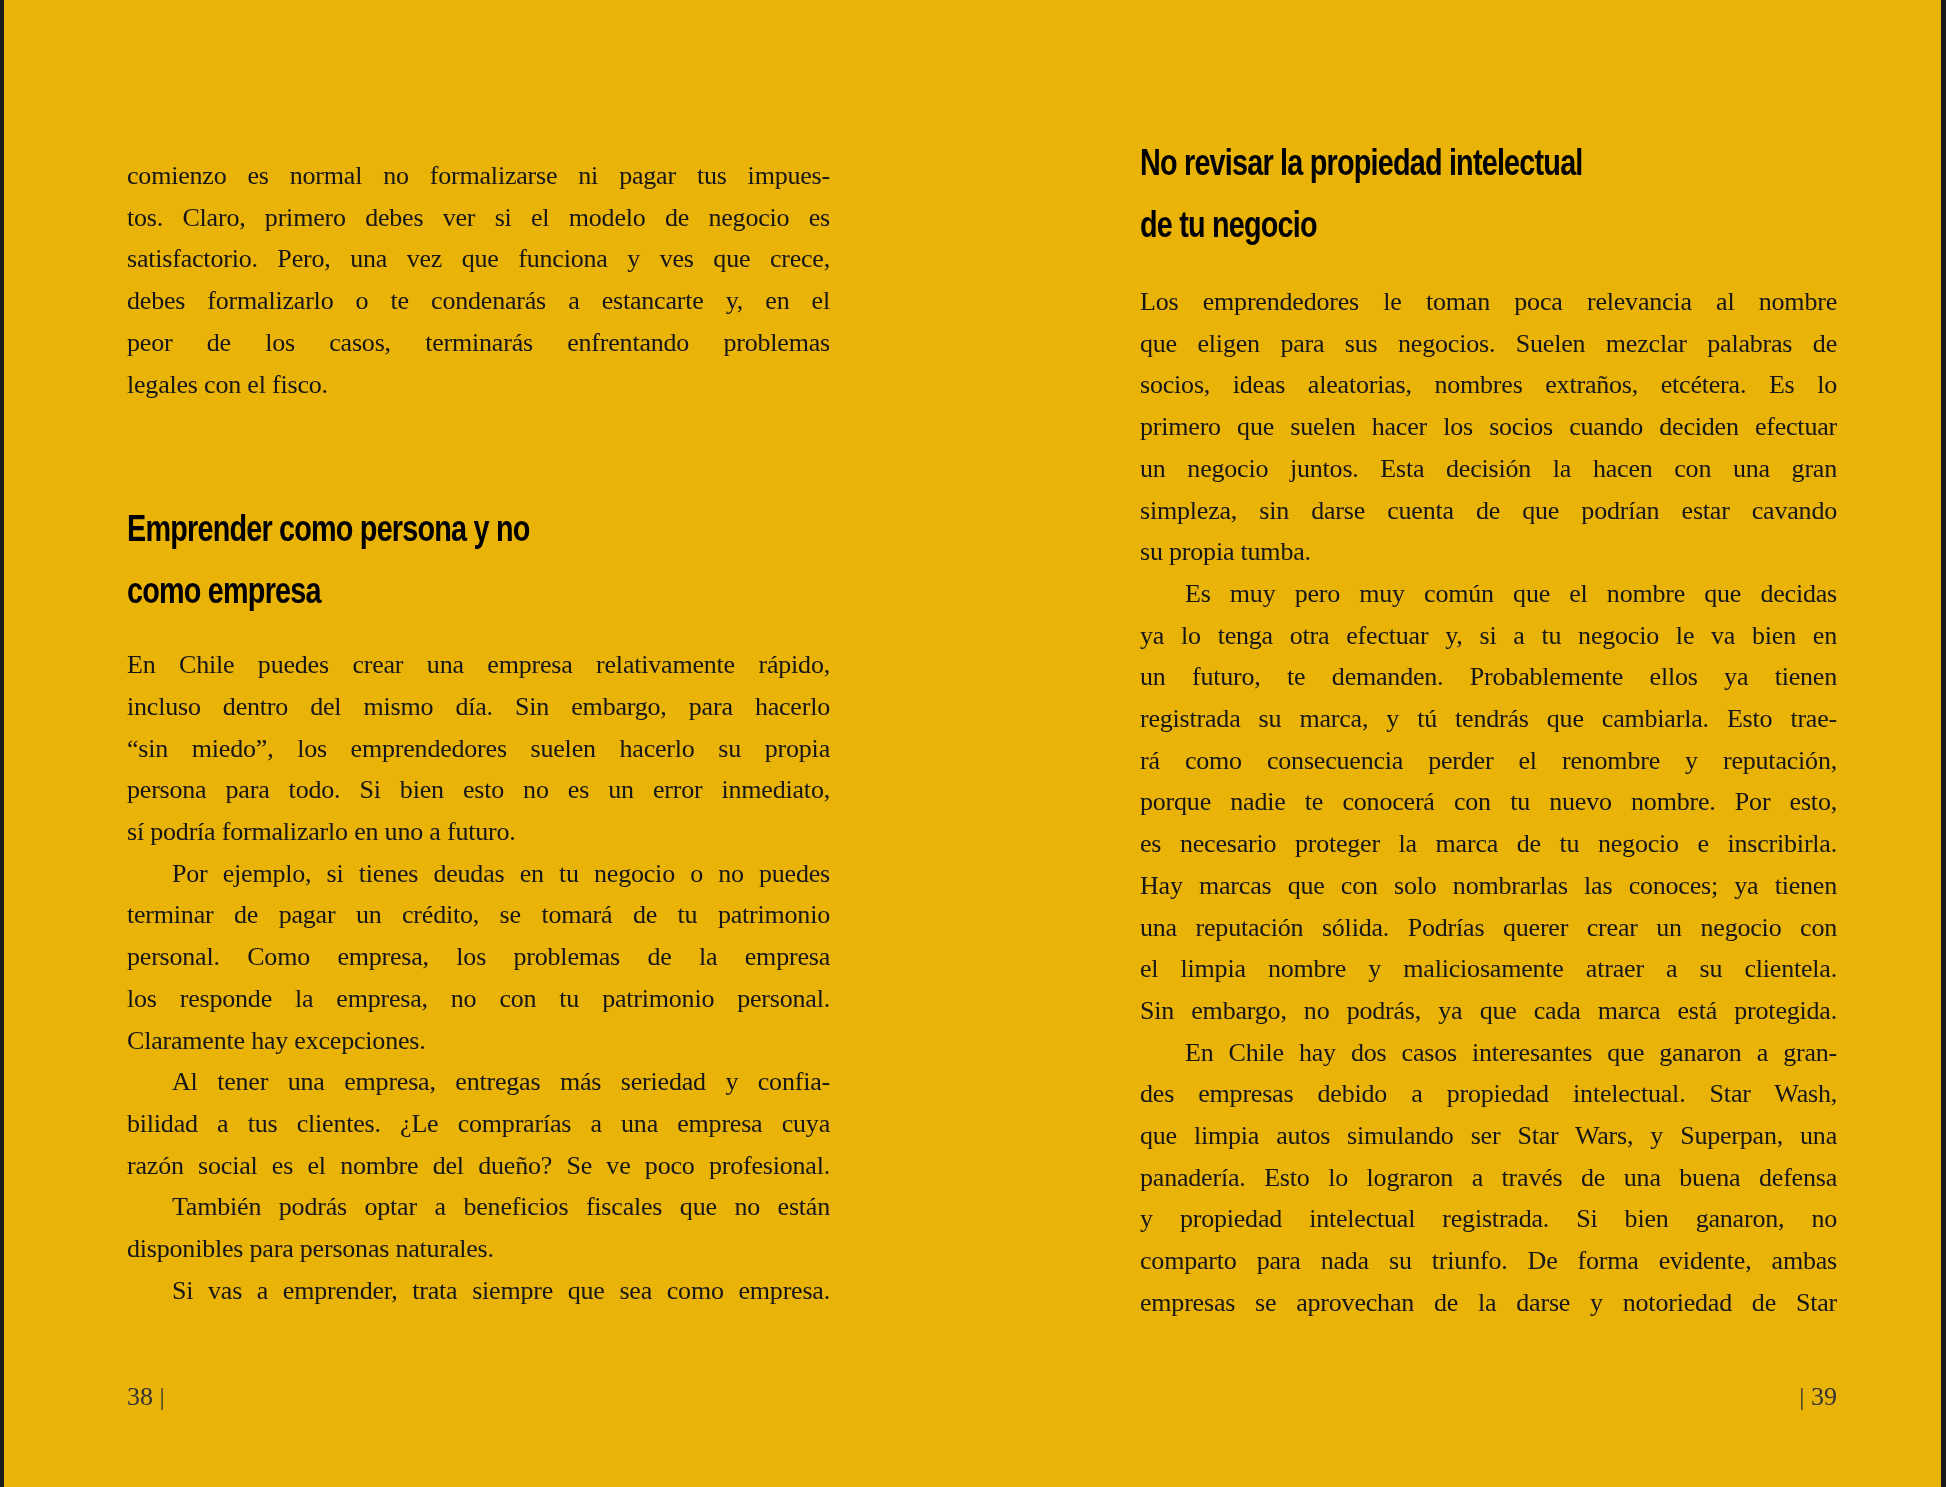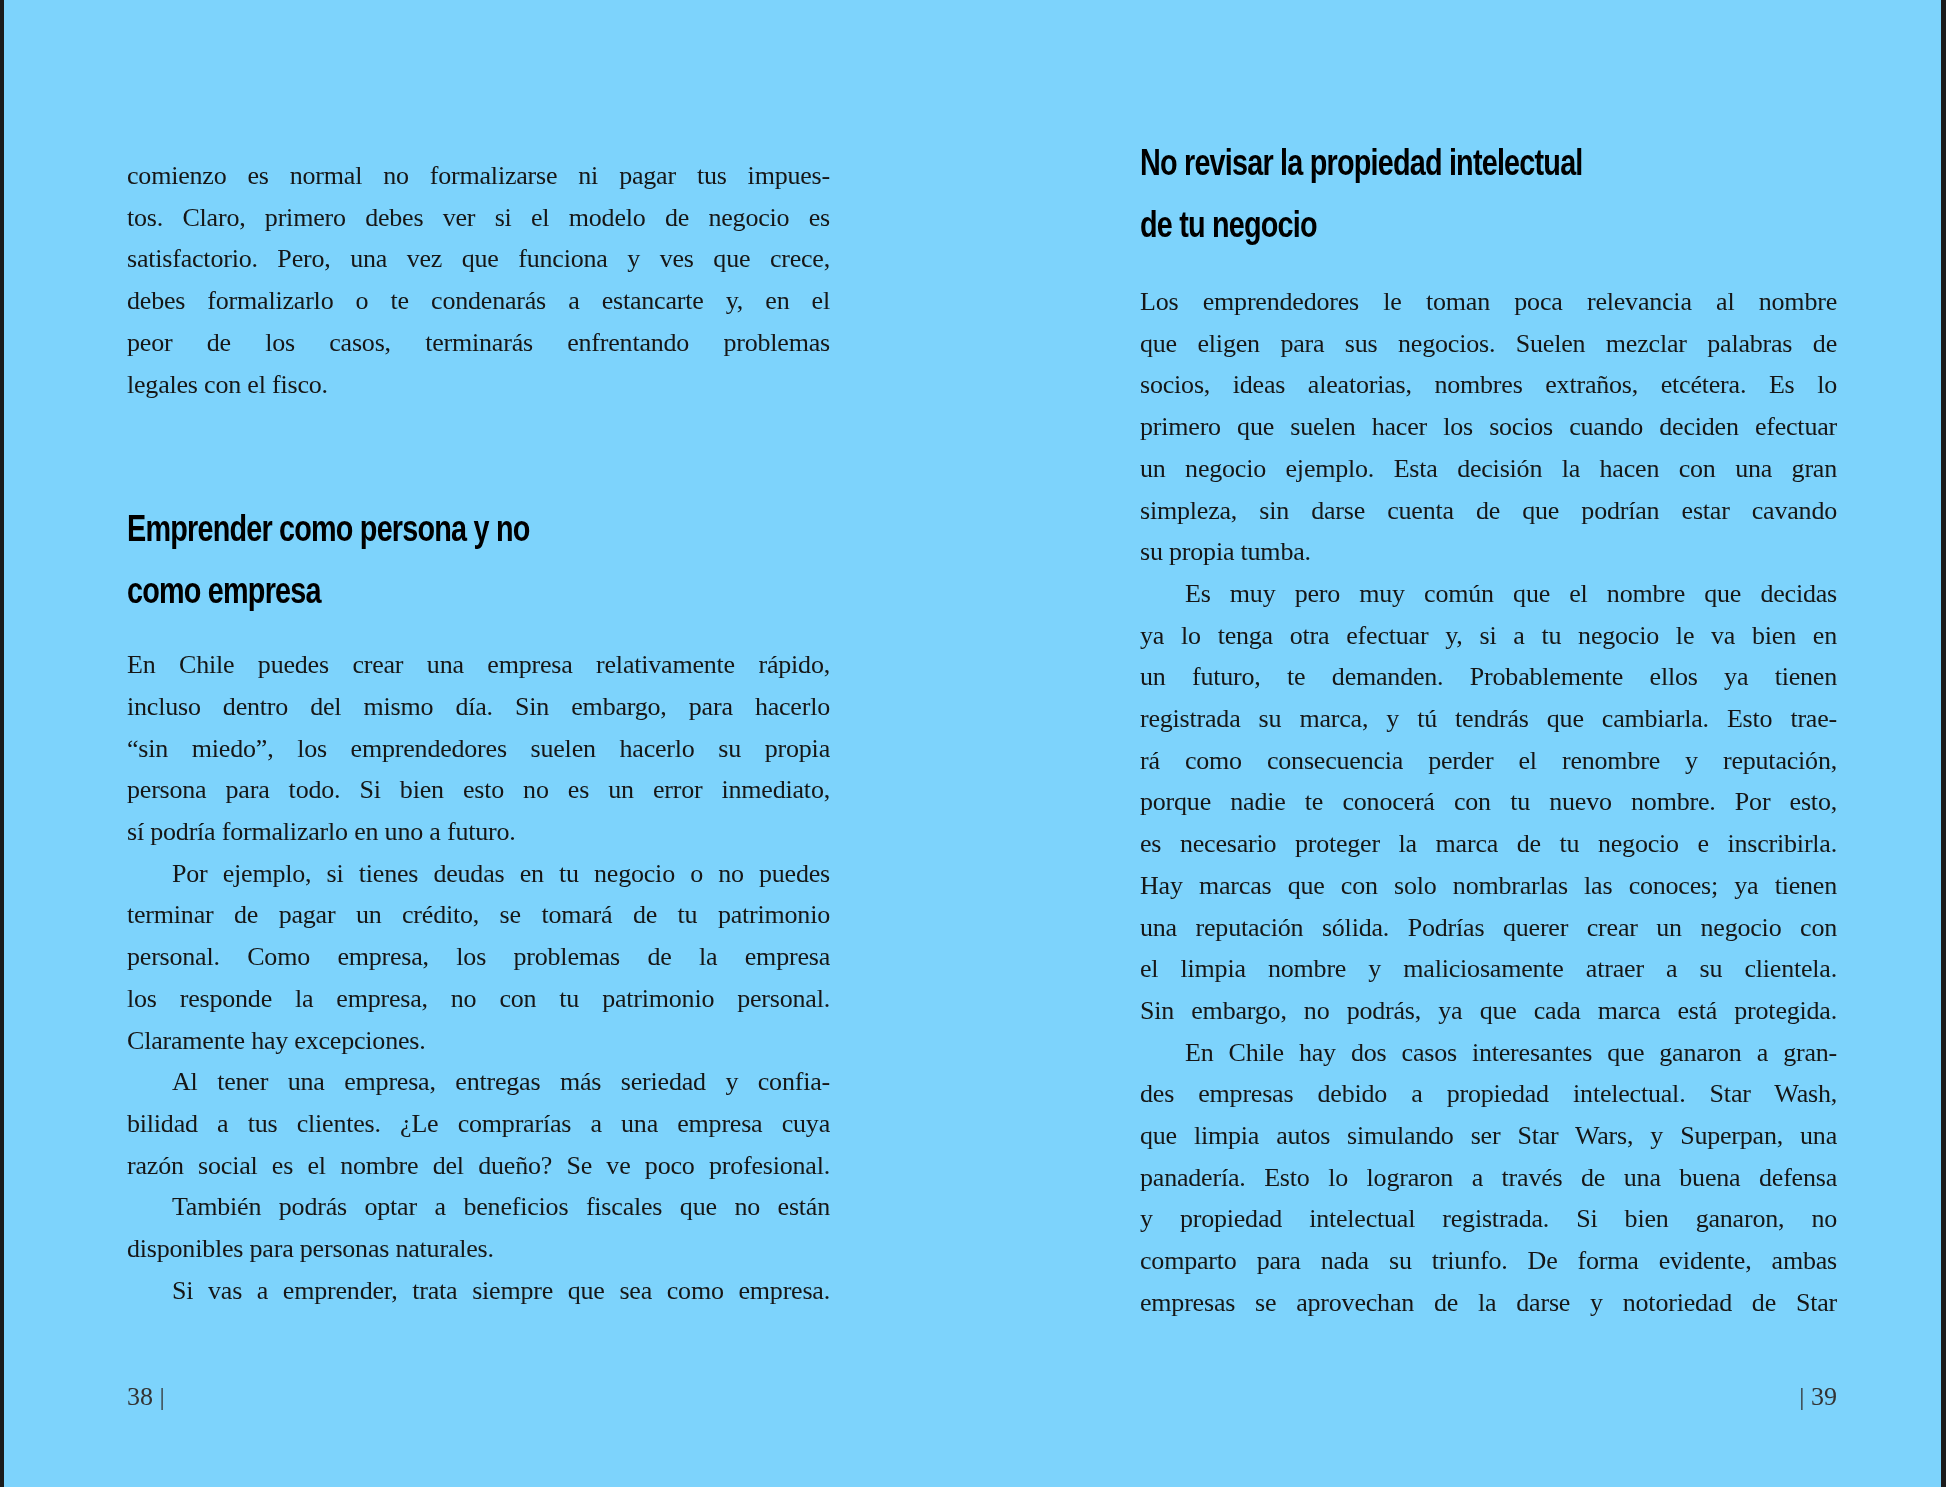--- a/index.html
+++ b/index.html
@@ -4,21 +4,21 @@
 <style>
   html, body {
     margin: 0;
     padding: 0;
     background: #ffffff;
   }
   #spread {
     position: relative;
     width: 1946px;
     height: 1487px;
-    background: #7dd3fc;
+    background: #eab308;
     overflow: hidden;
     font-family: "Liberation Serif", "DejaVu Serif", serif;
     color: #161616;
   }
   .edge {
     position: absolute;
     top: 0;
     height: 100%;
     width: 4px;
     background: #1b1b1b;
@@ -133,21 +133,21 @@
   <div id="right-col" class="col">
       <div class="block block-0 heading">
         <div class="line first">No revisar la propiedad intelectual</div>
         <div class="line last">de tu negocio</div>
       </div>
       <div class="block block-1 paragraph">
         <div class="line first">Los emprendedores le toman poca relevancia al nombre</div>
         <div class="line">que eligen para sus negocios. Suelen mezclar palabras de</div>
         <div class="line">socios, ideas aleatorias, nombres extraños, etcétera. Es lo</div>
         <div class="line">primero que suelen hacer los socios cuando deciden efectuar</div>
-        <div class="line">un negocio ejemplo. Esta decisión la hacen con una gran</div>
+        <div class="line">un negocio juntos. Esta decisión la hacen con una gran</div>
         <div class="line">simpleza, sin darse cuenta de que podrían estar cavando</div>
         <div class="line last">su propia tumba.</div>
       </div>
       <div class="block block-2 paragraph indent jlast">
         <div class="line first">Es muy pero muy común que el nombre que decidas</div>
         <div class="line">ya lo tenga otra efectuar y, si a tu negocio le va bien en</div>
         <div class="line">un futuro, te demanden. Probablemente ellos ya tienen</div>
         <div class="line">registrada su marca, y tú tendrás que cambiarla. Esto trae-</div>
         <div class="line">rá como consecuencia perder el renombre y reputación,</div>
         <div class="line">porque nadie te conocerá con tu nuevo nombre. Por esto,</div>

